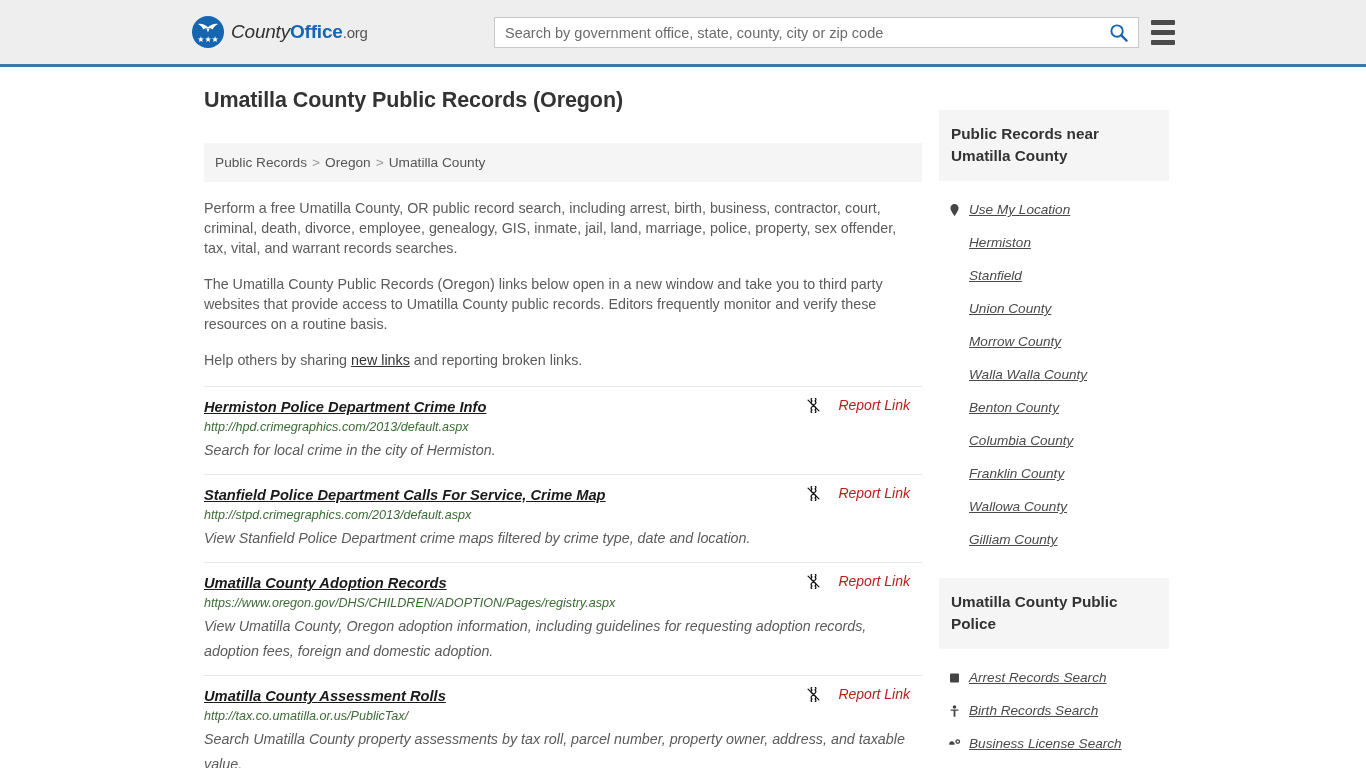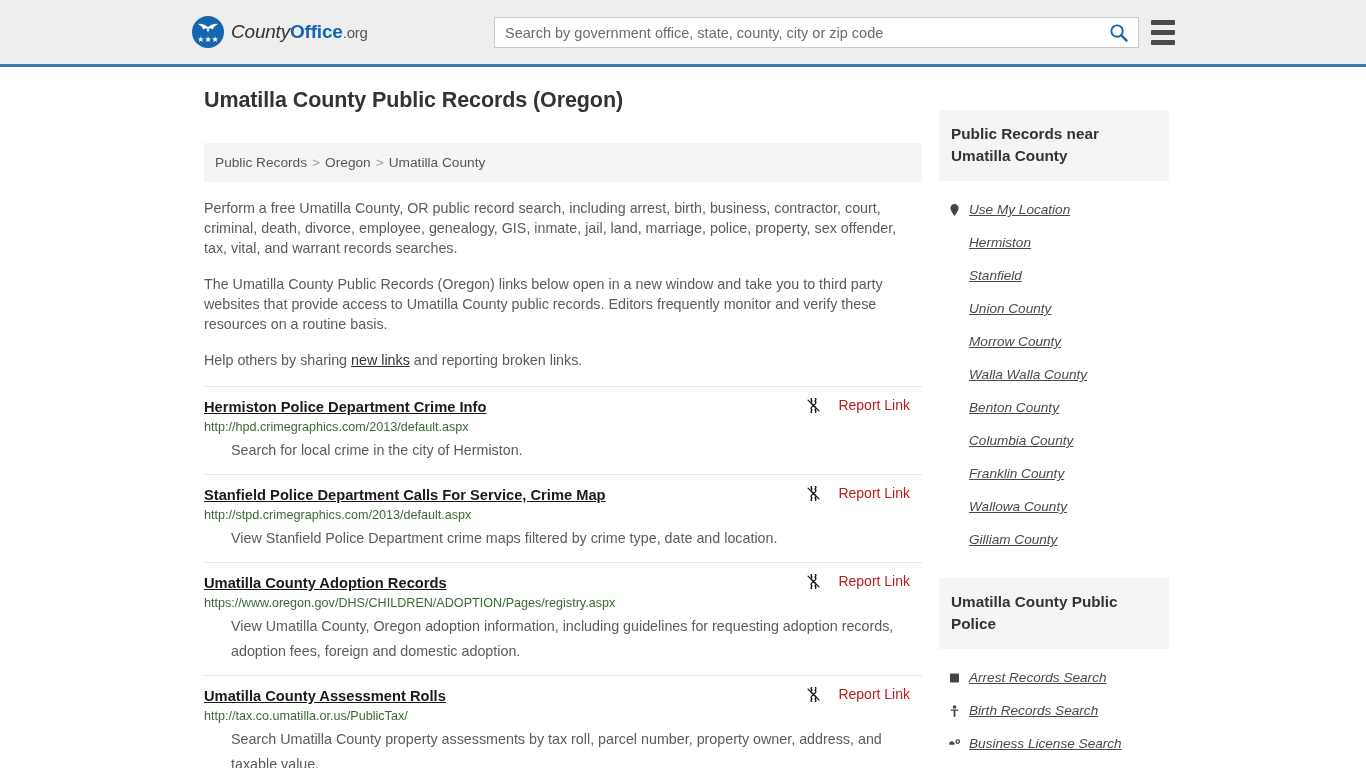--- a/index.html
+++ b/index.html
@@ -118,20 +118,21 @@
     color: #5b5b5b;
     margin-bottom: 16px;
   }
   .intro-p a { color: #333; text-decoration: underline; }
 
   
   .rec {
     border-top: 1px solid #e7e7e7;
     padding: 11px 0 11px 0;
     position: relative;
+    font-style: italic;
   }
   .rec:first-of-type { border-top: 1px solid #e7e7e7; }
   .rec-title {
     font-size: 14.7px;
     font-weight: bold;
     color: #1a1a1a;
     text-decoration: underline;
     display: inline-block;
     margin-bottom: 5px;
   }
@@ -139,21 +140,20 @@
     font-size: 12.6px;
     color: #3b6b35;
     margin-bottom: 4px;
     word-break: break-all;
   }
   .rec-desc {
     font-size: 14.3px;
     line-height: 25px;
     color: #5b5b5b;
     max-width: 710px;
-    margin-left: 27px;
   }
   .report-link {
     position: absolute;
     right: 12px; top: 10px;
     display: flex; align-items: center; gap: 17px;
     font-size: 14px;
     color: #b91c1c;
     text-decoration: none;
     cursor: pointer;
   }

